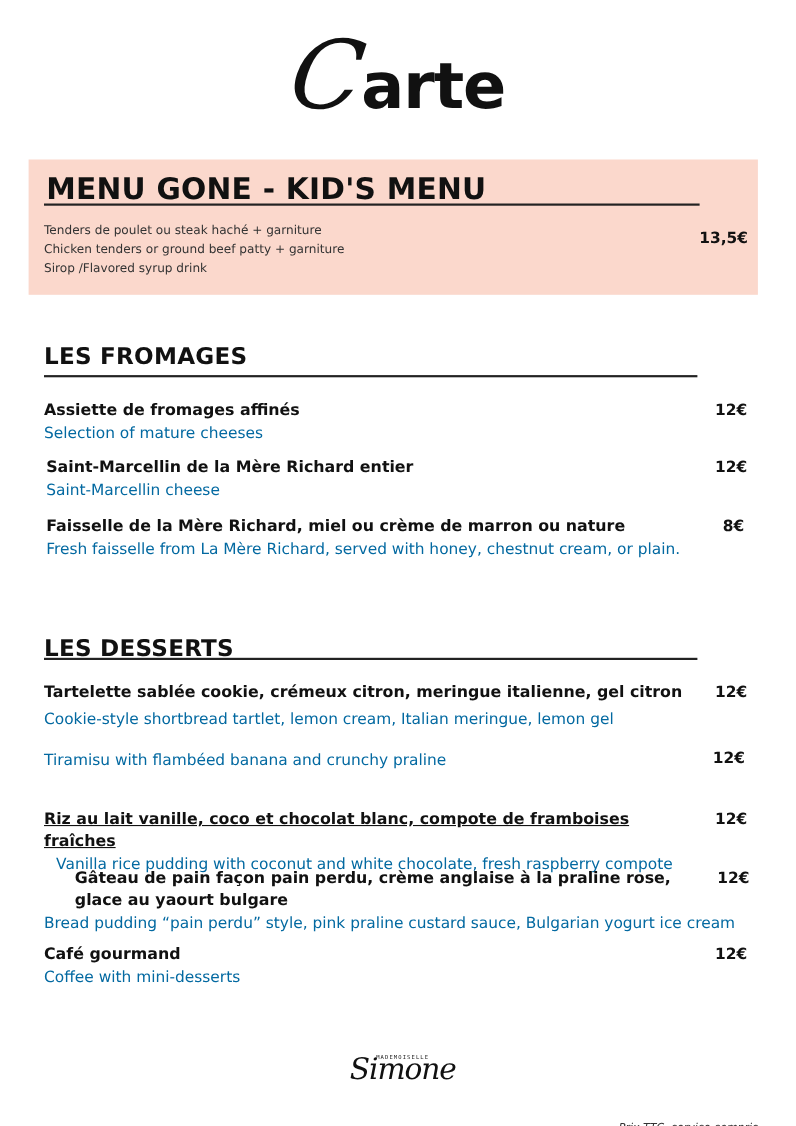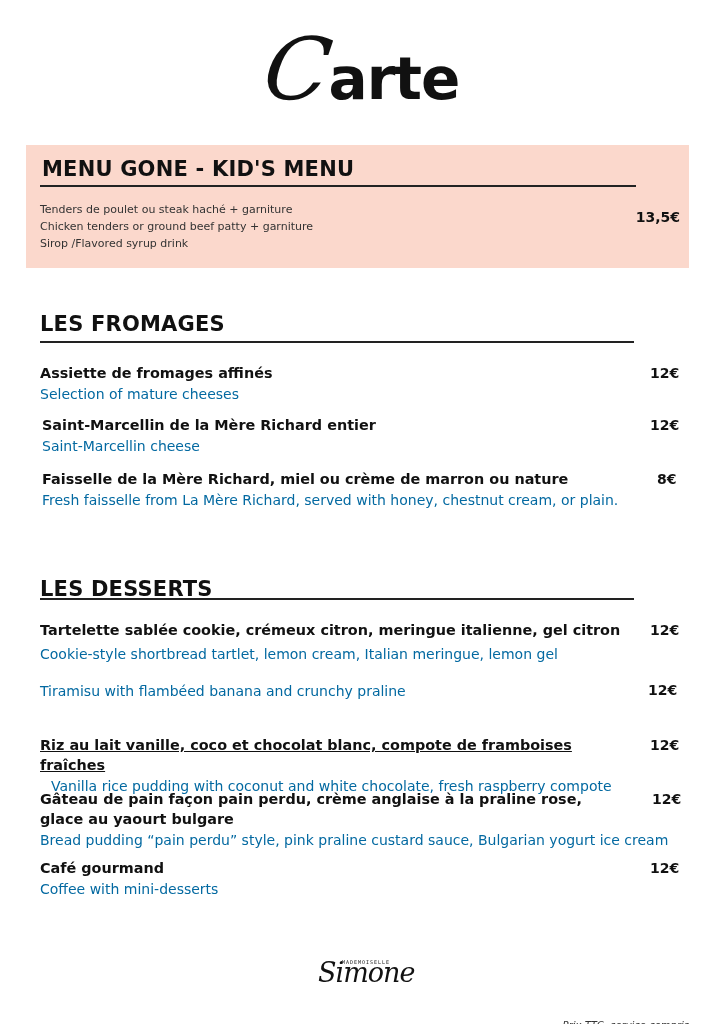--- a/index.html
+++ b/index.html
@@ -4,21 +4,21 @@
   <style>
     * { margin: 0; padding: 0; box-sizing: border-box; }
     html, body { width: 724px; height: 1024px; background: #ffffff; overflow: hidden; }
     body { position: relative; font-family: "Liberation Sans", "DejaVu Sans", sans-serif; color: #111; }
 
     .title { position: absolute; top: 26px; left: 0; width: 724px; text-align: center; height: 90px; }
     .title .cap { font-family: "DejaVu Serif", "Liberation Serif", serif; font-style: italic; font-size: 86px; font-weight: normal; line-height: 1; letter-spacing: -2px; display: inline-block; transform: skewX(-8deg); }
     .title .rest { font-family: "DejaVu Sans", sans-serif; font-weight: bold; font-size: 58px; line-height: 1; letter-spacing: -1px; display: inline-block; vertical-align: baseline; }
 
     .kids-box { position: absolute; left: 26px; top: 145px; width: 663px; height: 123px; background: #fbd8cc; }
-    .kids-title { position: absolute; left: 16px; top: 12px; font-family: "DejaVu Sans", sans-serif; font-weight: bold; font-size: 21px; letter-spacing: 0.2px; }
+    .kids-title { position: absolute; left: 16px; top: 12px; font-family: "DejaVu Sans", sans-serif; font-weight: bold; font-size: 27px; letter-spacing: 0.2px; }
     .kids-rule { position: absolute; left: 14px; top: 40px; width: 596px; height: 2px; background: #222; }
     .kids-lines { position: absolute; left: 14px; top: 56px; font-family: "DejaVu Sans", sans-serif; font-size: 11px; line-height: 17px; color: #333; }
     .kids-price { position: absolute; right: 9px; top: 64px; font-family: "DejaVu Sans", sans-serif; font-weight: bold; font-size: 14px; }
 
     .section-title { position: absolute; left: 40px; font-family: "DejaVu Sans", sans-serif; font-weight: bold; font-size: 21px; letter-spacing: 0.2px; }
     .section-rule { position: absolute; left: 40px; width: 594px; height: 2px; background: #222; }
 
     .item { position: absolute; left: 40px; width: 640px; }
     .item-name { font-family: "DejaVu Sans", sans-serif; font-weight: bold; font-size: 14.4px; line-height: 20px; width: 590px; }
     .item-desc { font-family: "DejaVu Sans", sans-serif; font-size: 14px; line-height: 18px; color: #0369a1; margin-top: 2px; }
@@ -77,21 +77,21 @@
 <div class="item" style="top:680px;">
   <div class="item-desc">Tiramisu with flambéed banana and crunchy praline</div>
   <div class="item-price" style="left:608px;">12€</div>
 </div>
 <div class="item" style="top:735px;">
   <div class="item-name" style="width:600px;text-decoration:underline;">Riz au lait vanille, coco et chocolat blanc, compote de framboises fraîches</div>
   <div class="item-desc" style="margin-left:11px;">Vanilla rice pudding with coconut and white chocolate, fresh raspberry compote</div>
   <div class="item-price" style="left:610px;">12€</div>
 </div>
 <div class="item" style="top:789px;">
-  <div class="item-name" style="width:570px;">Gâteau de pain façon pain perdu, crème anglaise à la praline rose, glace au yaourt bulgare</div>
+  <div class="item-name" style="width:570px;margin-left:28px;">Gâteau de pain façon pain perdu, crème anglaise à la praline rose, glace au yaourt bulgare</div>
   <div class="item-desc">Bread pudding “pain perdu” style, pink praline custard sauce, Bulgarian yogurt ice cream</div>
   <div class="item-price" style="left:612px;">12€</div>
 </div>
 <div class="item" style="top:858px;">
   <div class="item-name">Café gourmand</div>
   <div class="item-desc">Coffee with mini-desserts</div>
   <div class="item-price" style="left:610px;">12€</div>
 </div>
 
 <div class="logo">

